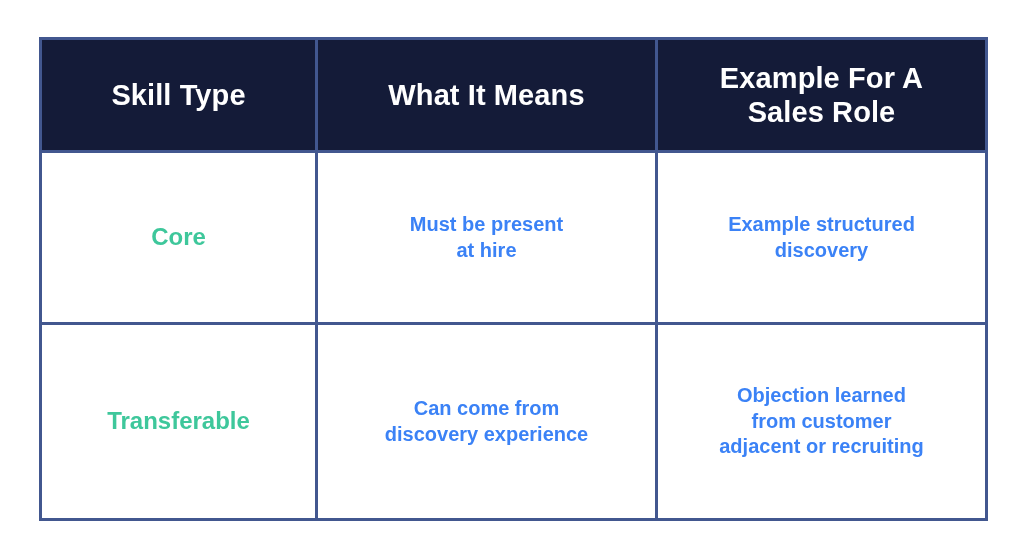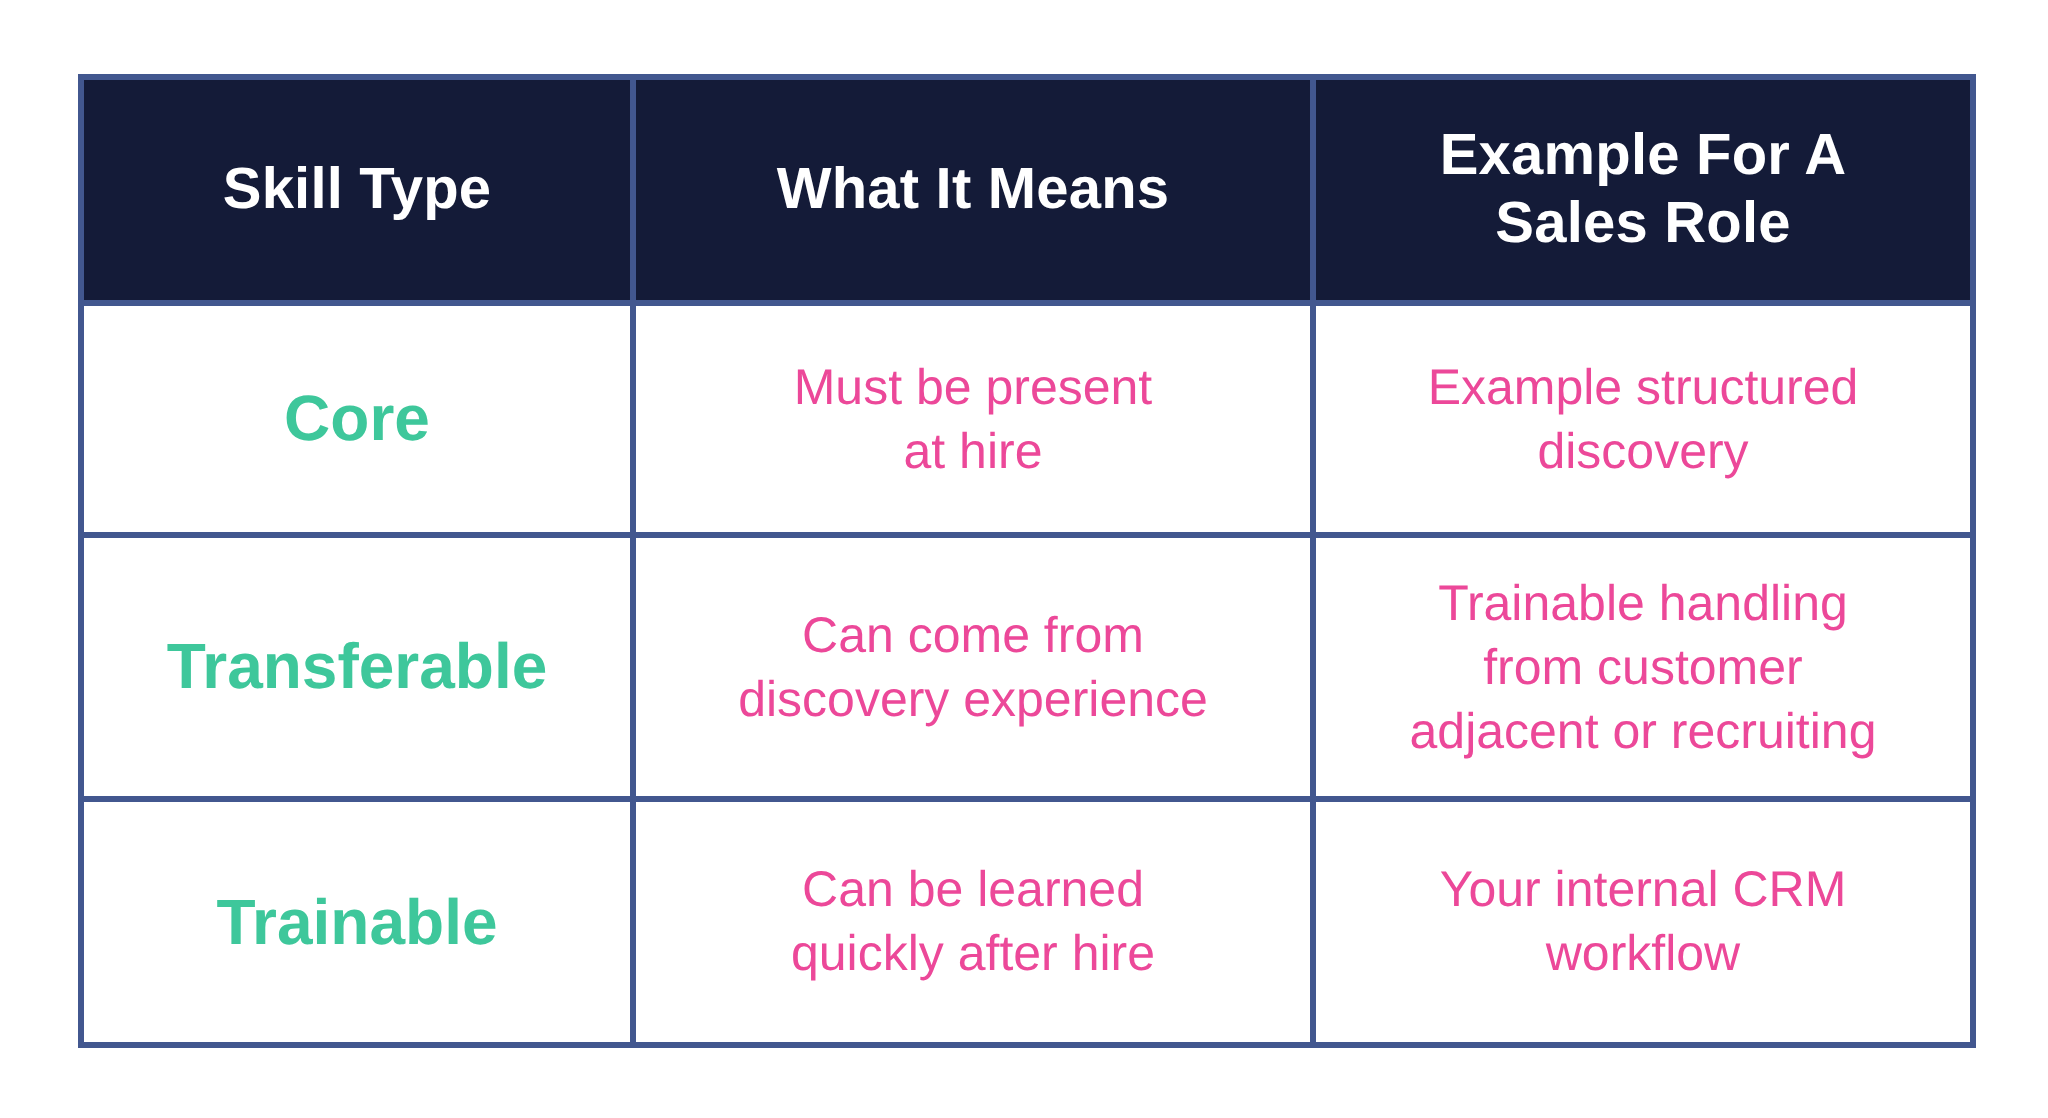--- a/index.html
+++ b/index.html
@@ -61,30 +61,30 @@
     letter-spacing: 0.1px;
   }
 
   
   #skill-table tbody tr.row-core        { height: 116px; }
   #skill-table tbody tr.row-transferable{ height: 132px; }
   #skill-table tbody tr.row-trainable   { height: 123px; }
 
   #skill-table tbody td {
     background: #ffffff;
-    color: #ec4899;
-    font-size: 25px;
-    font-weight: normal;
+    color: #3b82f6;
+    font-size: 20px;
+    font-weight: bold;
     line-height: 1.28;
   }
 
   #skill-table tbody td.skill-name {
     color: #3ec79b;
     font-weight: bold;
-    font-size: 32px;
+    font-size: 24px;
   }
 
   .cell-text {
     display: block;
   }
   .cell-line {
     display: block;
     white-space: nowrap;
   }
 </style>
@@ -133,36 +133,23 @@
 
       <tr class="row-transferable">
         <td class="skill-name">
           <span class="cell-text">Transferable</span>
         </td>
         <td>
           <span class="cell-line">Can come from</span>
           <span class="cell-line">discovery experience</span>
         </td>
         <td>
-          <span class="cell-line">Trainable handling</span>
+          <span class="cell-line">Objection learned</span>
           <span class="cell-line">from customer</span>
           <span class="cell-line">adjacent or recruiting</span>
         </td>
       </tr>
 
-      <tr class="row-trainable">
-        <td class="skill-name">
-          <span class="cell-text">Trainable</span>
-        </td>
-        <td>
-          <span class="cell-line">Can be learned</span>
-          <span class="cell-line">quickly after hire</span>
-        </td>
-        <td>
-          <span class="cell-line">Your internal CRM</span>
-          <span class="cell-line">workflow</span>
-        </td>
-      </tr>
 
     </tbody>
   </table>
 
 </div>
 
 </body></html>

